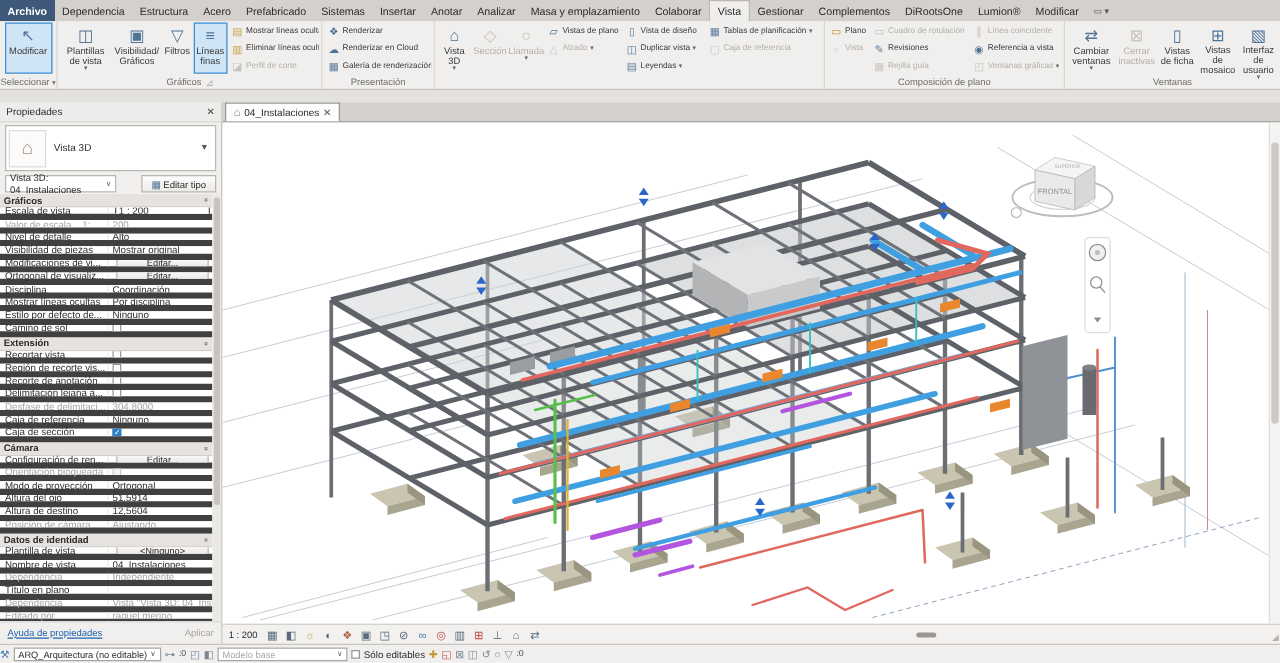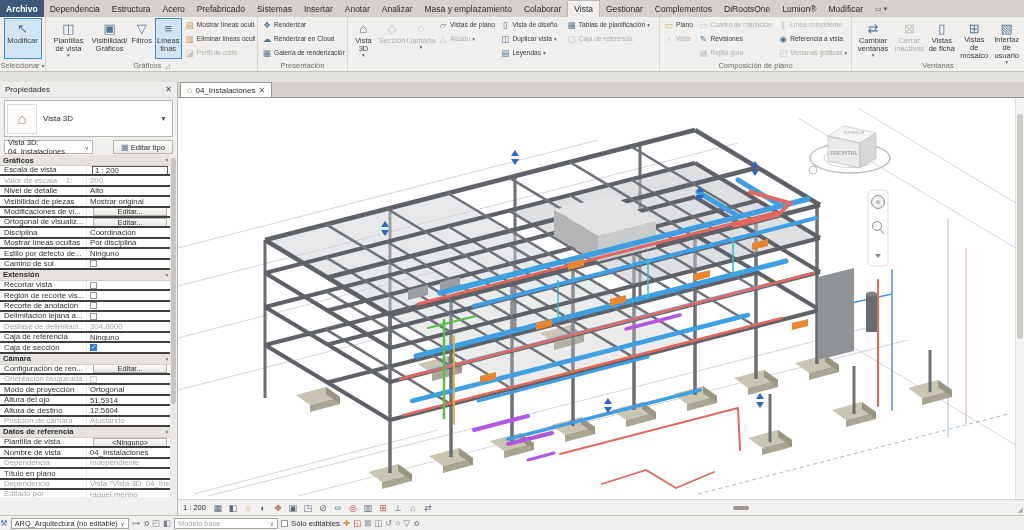--- a/index.html
+++ b/index.html
@@ -45,21 +45,21 @@
   .ptype .tname{flex:1;font-size:8px;padding-left:4px}
   .ptype .dd{width:12px;color:#555;font-size:7px}
   .pinst{margin:3px 4px 0 4px;display:flex;gap:20px;height:14px}
   .psel{flex:1;border:1px solid #b9b6b2;background:#fff;font-size:7.6px;display:flex;align-items:center;padding:0 3px;justify-content:space-between}
   .psel .dd{font-size:6px;color:#666}
   .etbtn{width:60px;border:1px solid #b9b6b2;background:linear-gradient(#fdfdfc,#eceae7);font-size:7.6px;display:flex;align-items:center;justify-content:center;gap:2px}
   .etbtn .ic{color:#4f7496;font-size:8px}
   .pgrid{position:absolute;top:73px;left:0;right:7px;bottom:18px;overflow:hidden;background:#fff;font-size:7.8px}
   .psec{height:11px;background:#e5e2df;border-bottom:1px solid #d2cfcb;display:flex;align-items:center;justify-content:space-between;padding:0 3px;font-weight:bold;font-size:7.6px}
   .psec .pin{font-size:6px;color:#777;transform:rotate(-90deg)}
-  .prow{height:10.4px;display:flex;align-items:flex-end;border-bottom:2px solid #404040;background:#fff}
+  .prow{height:10.4px;display:flex;align-items:center;border-bottom:5px solid #404040;background:#fff}
   .plab{width:86px;padding-left:4px;white-space:nowrap;overflow:hidden;color:#2e2e2e;flex:none}
   .plab.g{color:#a9a6a2}
   .pval{flex:1;height:100%;border-left:1px solid #eceae7;display:flex;align-items:center;padding-left:3px;overflow:hidden;white-space:nowrap}
   .ptext{color:#2e2e2e}
   .ptext.g{color:#a9a6a2}
   .pinput{flex:1;margin:0 2px;border:1px solid #5a5a5a;background:#fff;height:9px;line-height:8px;padding-left:2px}
   .pbtn2{flex:1;margin:0 3px;text-align:center;border:1px solid #b5b2ae;background:linear-gradient(#fbfaf9,#e9e7e4);height:9px;line-height:8px;font-size:7.4px}
   .pchk{width:7px;height:7px;border:1px solid #9a9793;background:#fff;flex:none;position:relative}
   .pchk.on{background:#2e7cc4;border-color:#2e7cc4}
   .pchk.on::after{content:"✓";position:absolute;left:0;top:-1.5px;color:#fff;font-size:6.5px}
@@ -511,21 +511,21 @@
         </div>
       </div>
     <div class="prow">
         <div class="plab g">Posición de cámara</div>
         <div class="pval">
           <span class="ptext g">Ajustando</span>
         </div>
       </div>
 
     <div class="psec">
-        <span>Datos de referencia</span>
+        <span>Datos de identidad</span>
         <span class="pin">«</span>
       </div>
     <div class="prow">
         <div class="plab">Plantilla de vista</div>
         <div class="pval">
           <span class="pbtn2">&lt;Ninguno&gt;</span>
         </div>
       </div>
     <div class="prow">
         <div class="plab">Nombre de vista</div>
@@ -556,20 +556,24 @@
         <div class="pval">
           <span class="ptext g">raquel.merino</span>
         </div>
       </div>
   </div>
 
   <div class="pscroll">
       <div class="th"></div>
     </div>
 
+  <div class="pfoot">
+    <span class="help">Ayuda de propiedades</span>
+    <span class="apply">Aplicar</span>
+  </div>
 </div>
 
 <div class="canvas">
   <div class="vtabbar">
     <div class="vtab">
       <span class="hic">⌂</span>
       <span>04_Instalaciones</span>
       <span class="x">✕</span>
     </div>
   </div>

